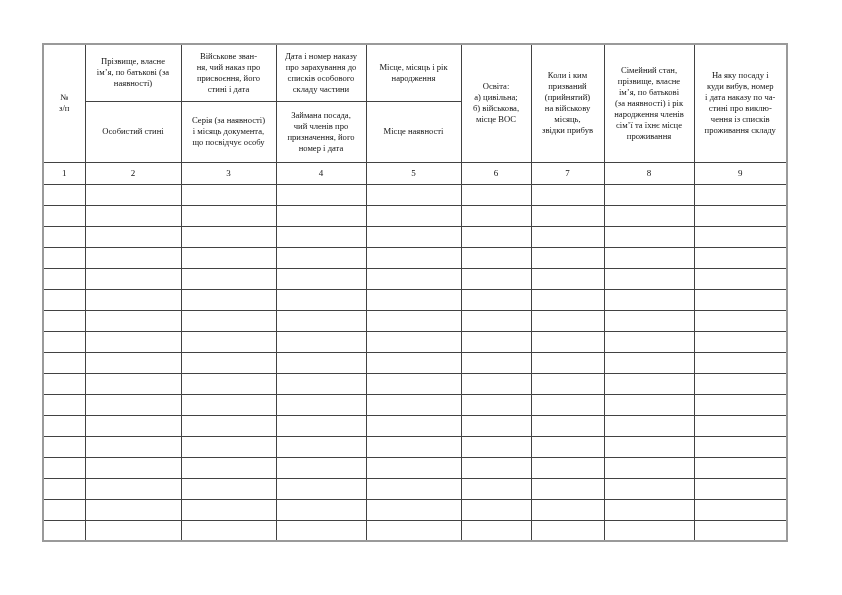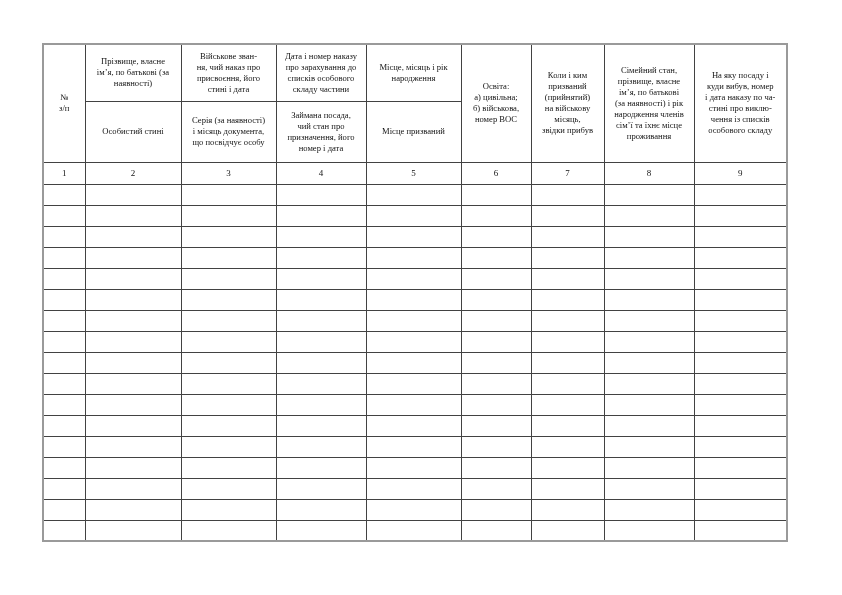--- a/index.html
+++ b/index.html
@@ -76,51 +76,51 @@
 стині і дата</td>
         <td class="hdr">Дата і номер наказу
 про зарахування до
 списків особового
 складу частини</td>
         <td class="hdr">Місце, місяць і рік
 народження</td>
         <td class="hdr" rowspan="2">Освіта:
 а) цивільна;
 б) військова,
-номер ВОС</td>
+місце ВОС</td>
         <td class="hdr" rowspan="2">Коли і ким
 призваний
 (прийнятий)
 на військову
 місяць,
 звідки прибув</td>
         <td class="hdr" rowspan="2">Сімейний стан,
 прізвище, власне
 ім’я, по батькові
 (за наявності) і рік
 народження членів
 сім’ї та їхнє місце
 проживання</td>
         <td class="hdr" rowspan="2">На яку посаду і
 куди вибув, номер
 і дата наказу по ча-
 стині про виклю-
 чення із списків
-особового складу</td>
+проживання складу</td>
       </tr>
       <tr class="row-b">
         <td class="hdr">Особистий стині</td>
         <td class="hdr">Серія (за наявності)
 і місяць документа,
 що посвідчує особу</td>
         <td class="hdr">Займана посада,
-чий стан про
+чий членів про
 призначення, його
 номер і дата</td>
-        <td class="hdr">Місце призваний</td>
+        <td class="hdr">Місце наявності</td>
       </tr>
       <tr class="row-num">
         <td>1</td>
         <td>2</td>
         <td>3</td>
         <td>4</td>
         <td>5</td>
         <td>6</td>
         <td>7</td>
         <td>8</td>

